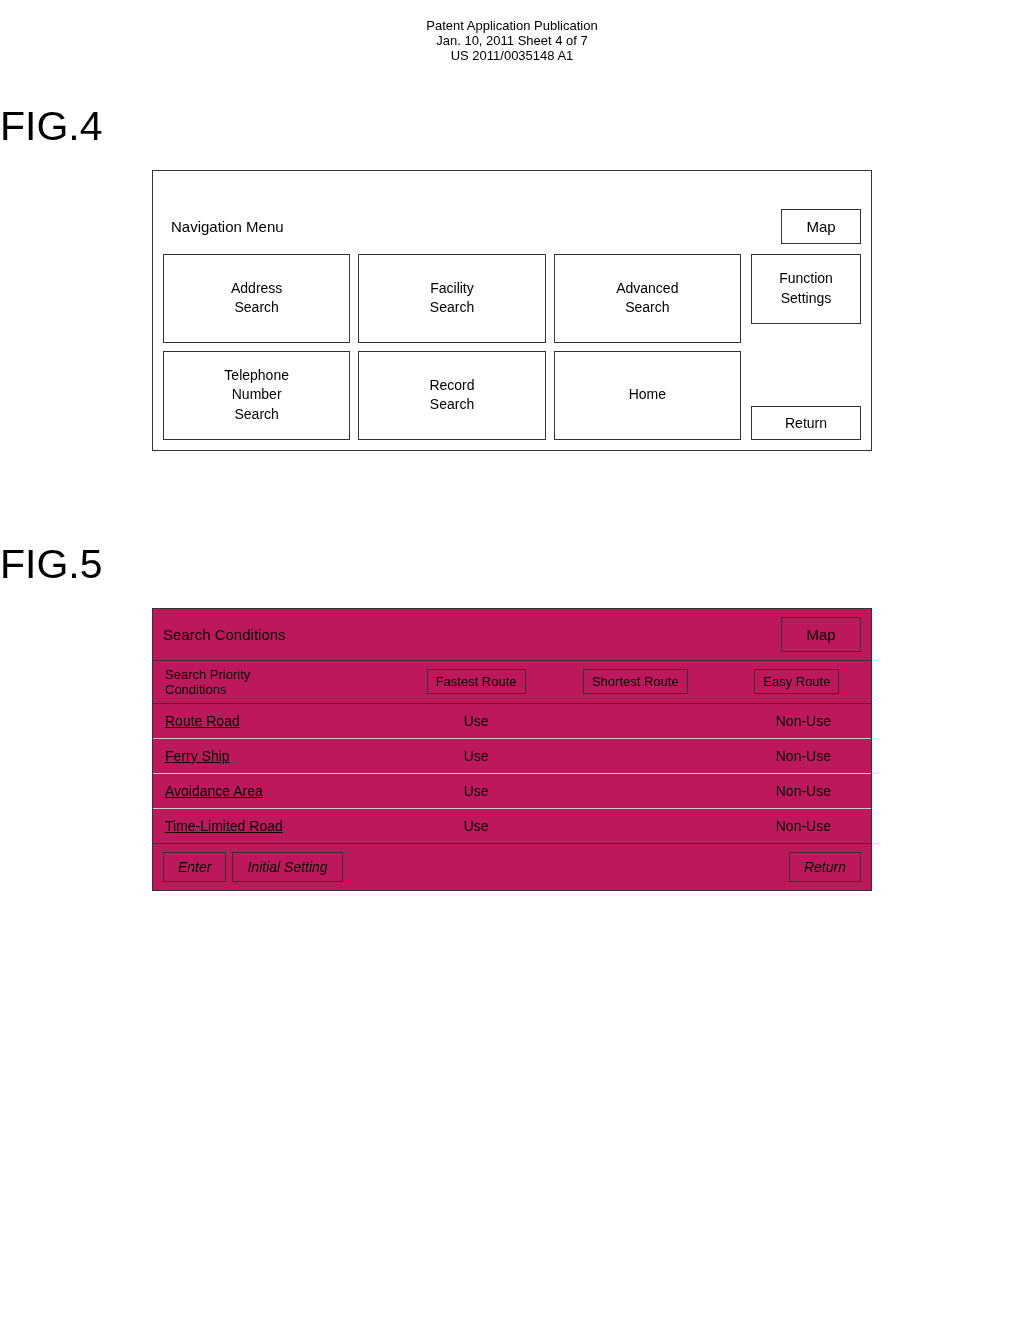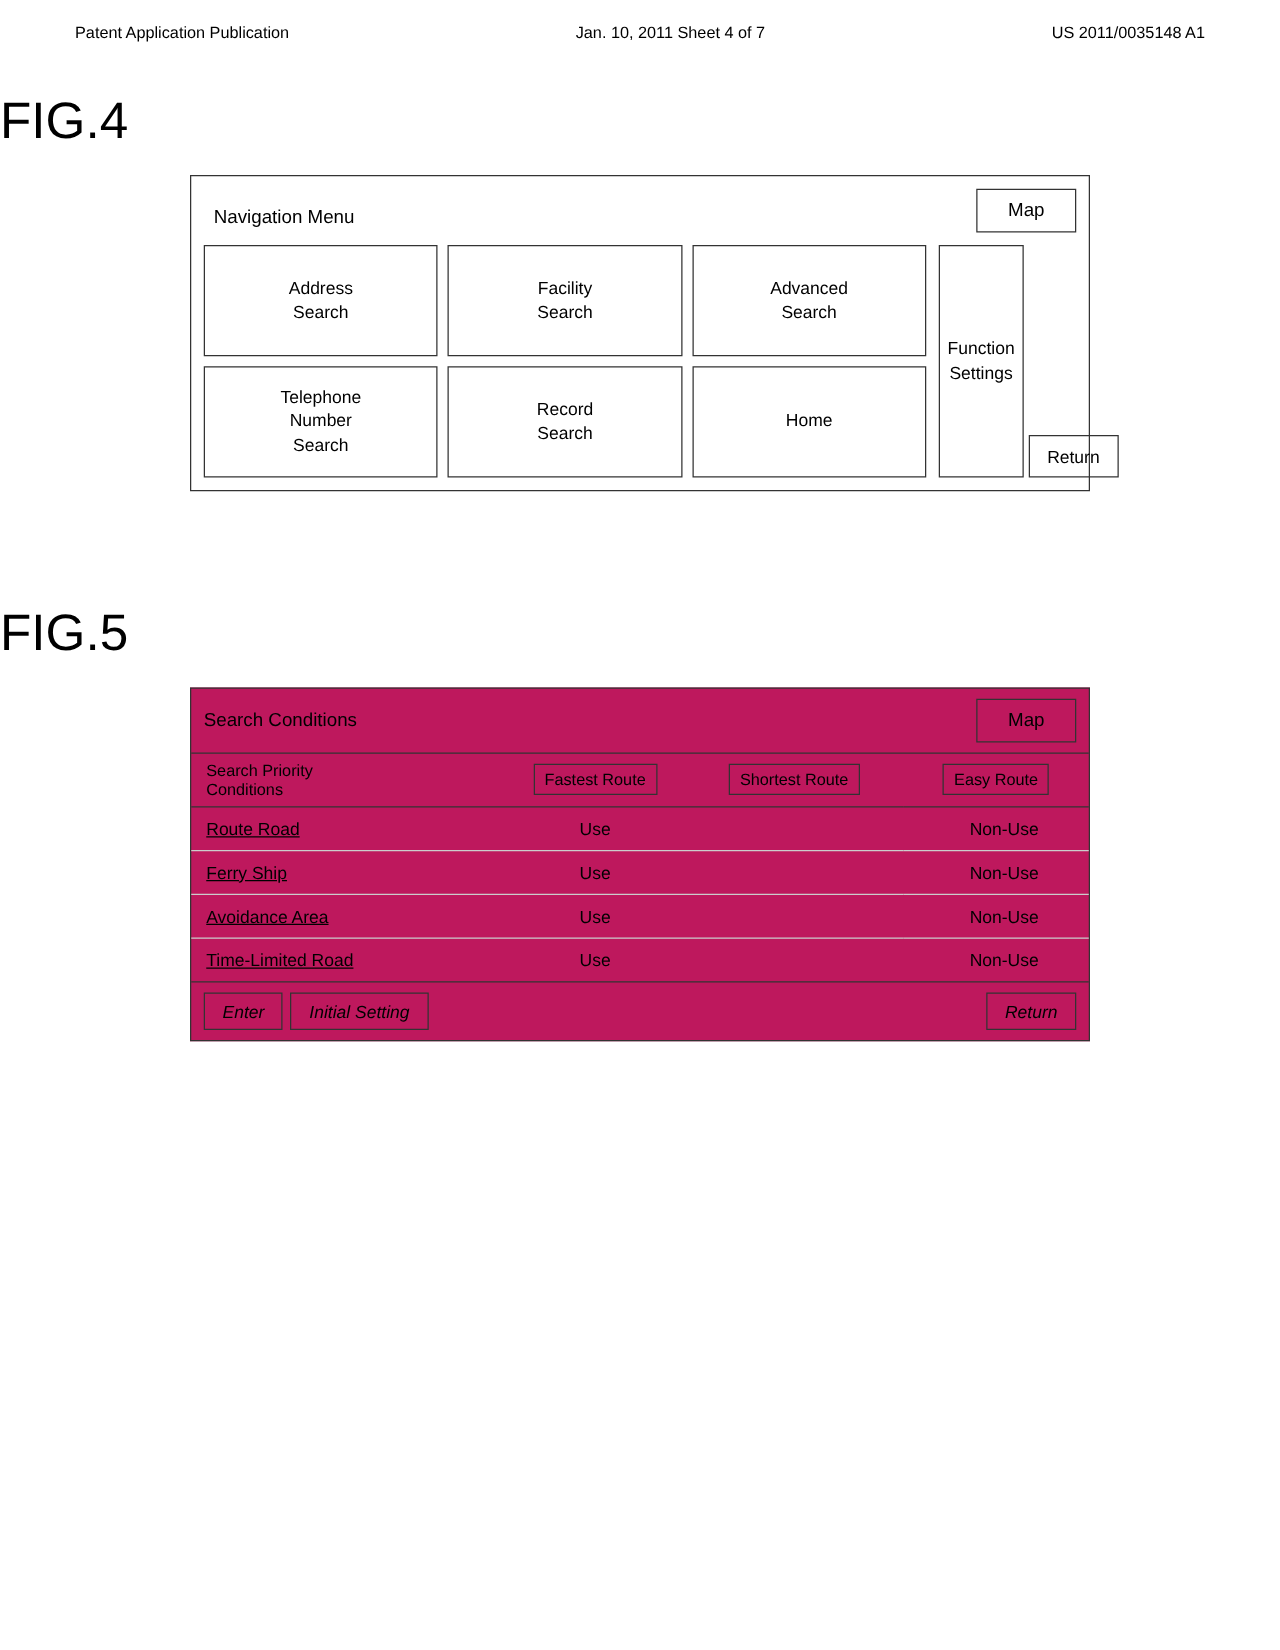--- a/index.html
+++ b/index.html
@@ -7,24 +7,24 @@
       background: #fff;
       font-family: Arial, sans-serif;
       width: 1024px;
       min-height: 1320px;
       position: relative;
     }
 
     
     .page-header {
       display: flex;
-      justify-content: space-between;
       align-items: center;
       padding: 18px 60px 10px 60px;
       font-size: 13px;
+      flex-direction: column;
     }
 
     
     .fig-title {
       text-align: left;
       font-size: 41px;
       font-weight: normal;
       margin: 30px 0 20px 0;
     }
 
@@ -38,22 +38,23 @@
     .nav-diagram {
       border: 1.5px solid #333;
       padding: 10px;
       position: relative;
       background: #fff;
     }
 
     .nav-top-row {
       display: flex;
       justify-content: space-between;
-      align-items: flex-end;
+      align-items: center;
       margin-bottom: 10px;
+      margin-top: 28px;
     }
 
     .nav-label {
       font-size: 15px;
       padding: 4px 8px;
     }
 
     .map-box {
       border: 1.5px solid #333;
       padding: 8px 20px;
@@ -70,21 +71,21 @@
     .nav-left-grid {
       display: grid;
       grid-template-columns: repeat(3, 1fr);
       grid-template-rows: repeat(2, 1fr);
       gap: 8px;
       flex: 1;
     }
 
     .nav-right-col {
       display: flex;
-      flex-direction: row;
+      flex-direction: column;
       gap: 4px;
       width: 110px;
       border-radius: 30px;
     }
 
     .nav-cell {
       border: 1.5px solid #333;
       padding: 14px 8px;
       text-align: center;
       font-size: 14px;

